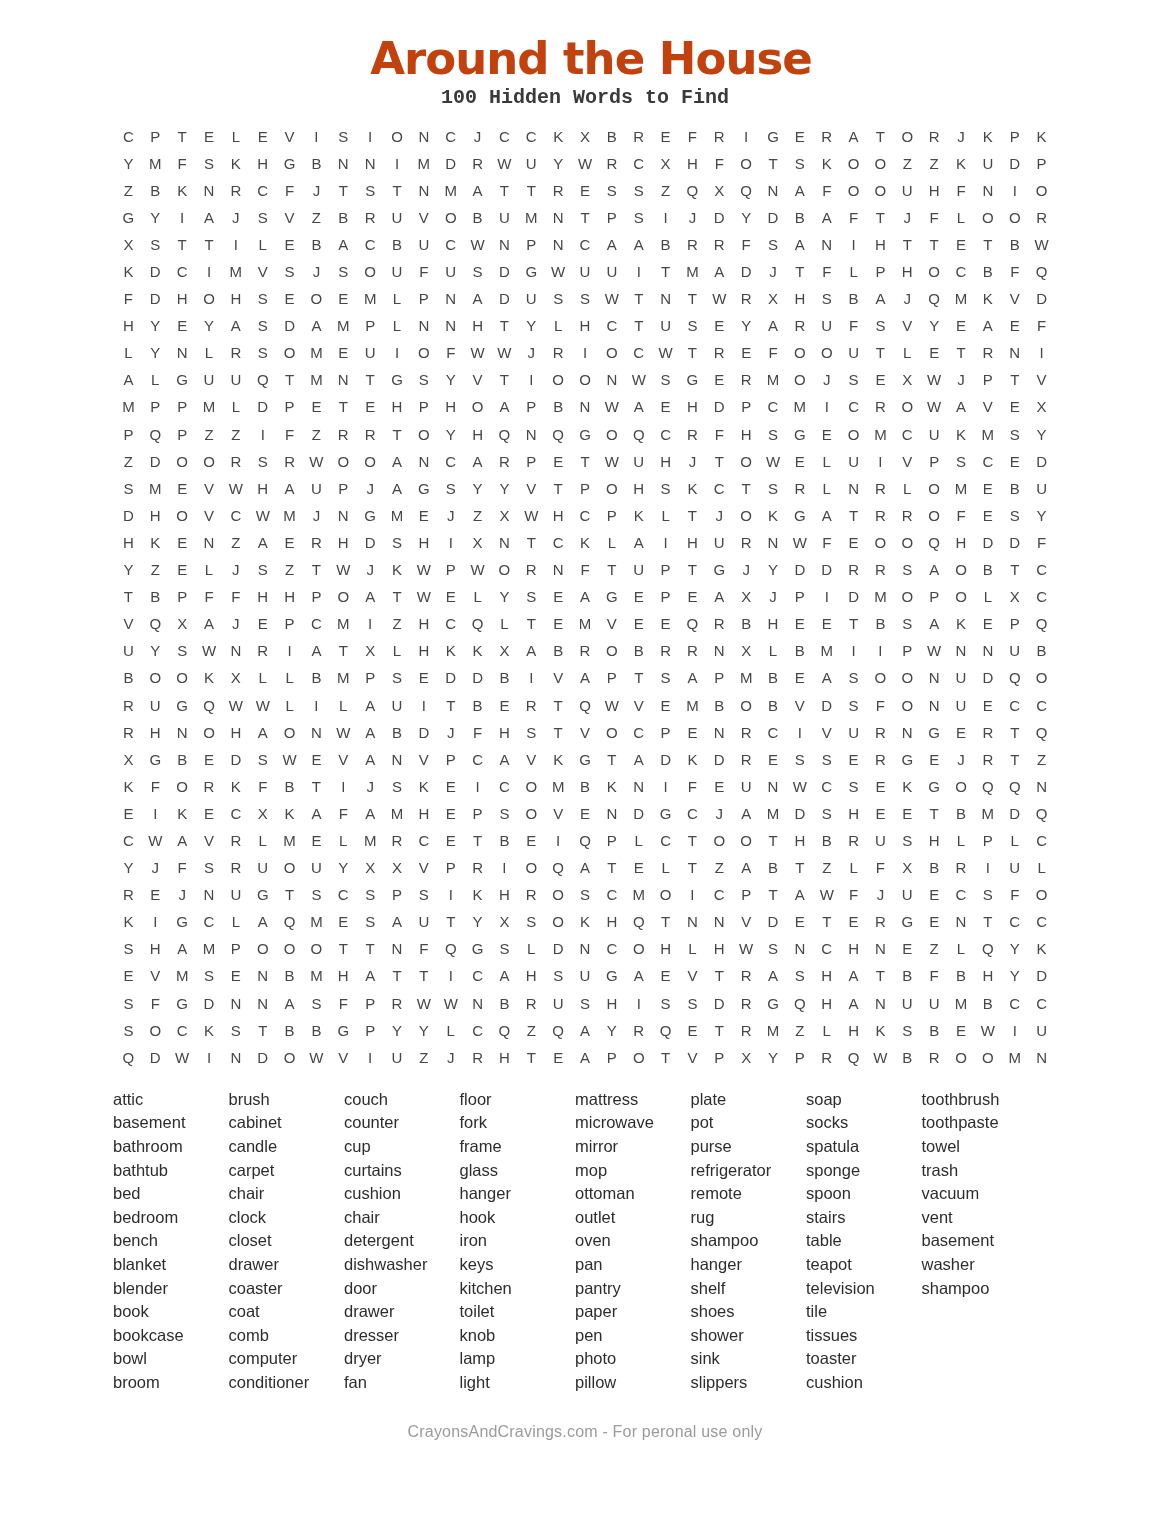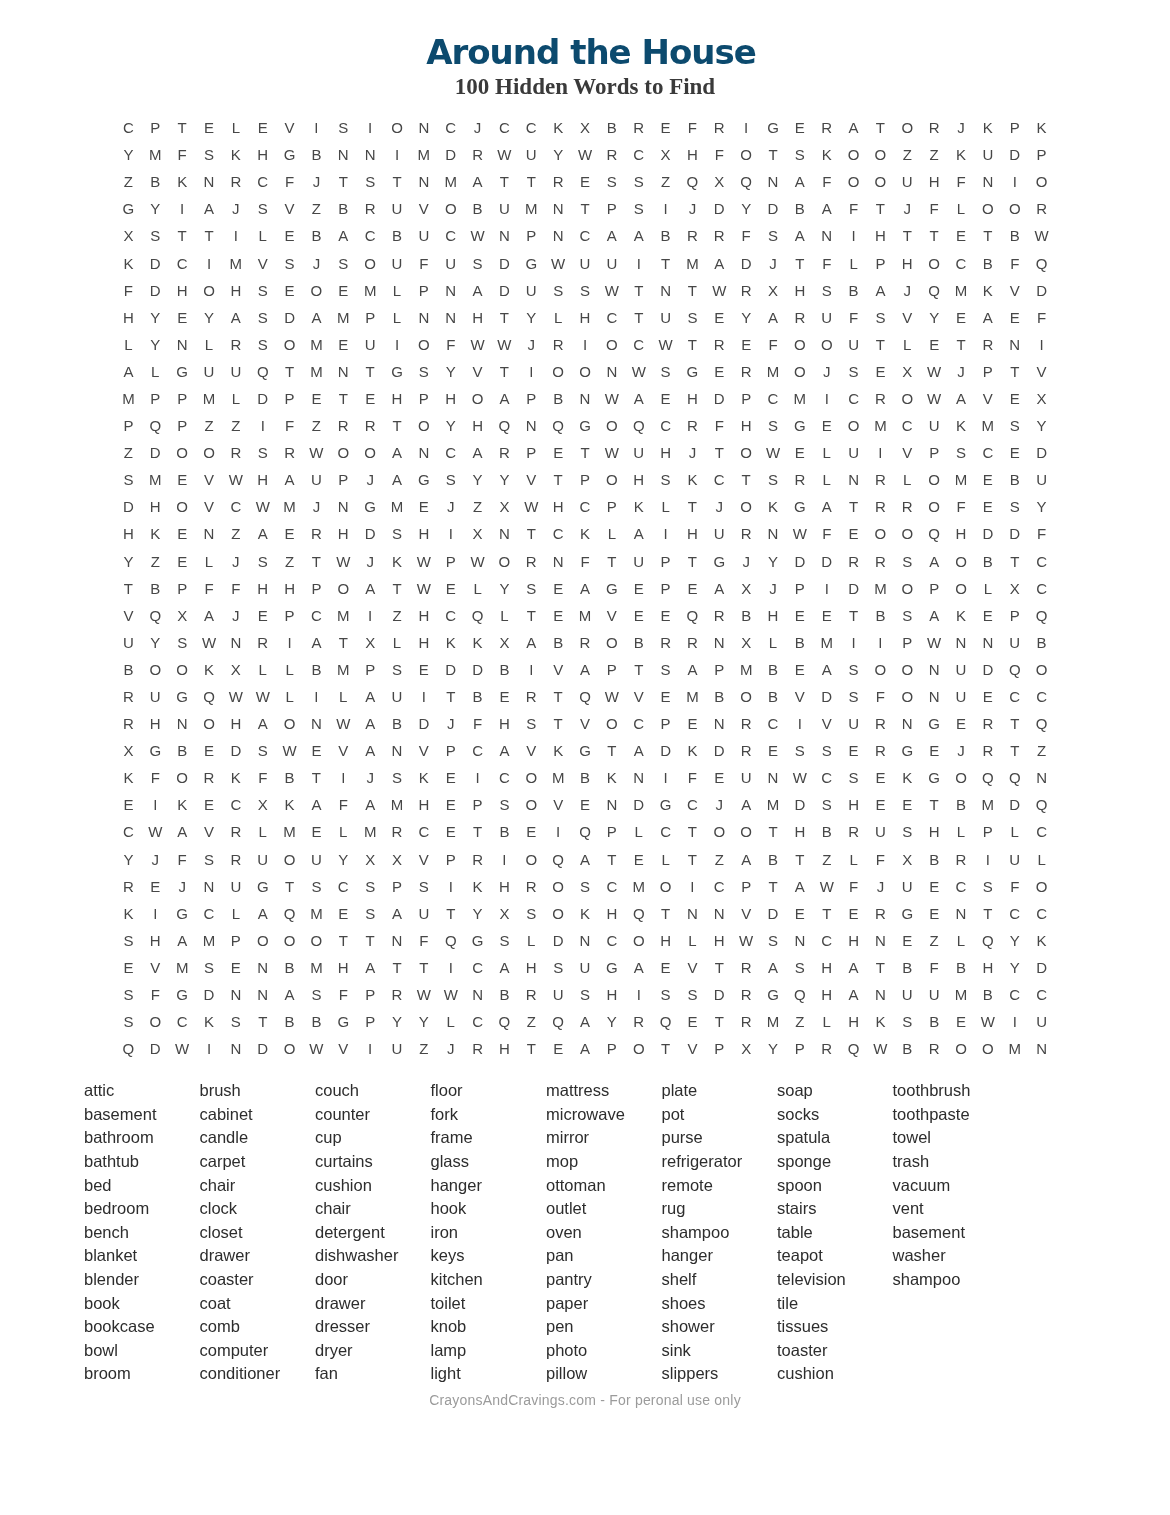--- a/index.html
+++ b/index.html
@@ -14,31 +14,31 @@
   .page {
     position: relative;
     width: 1170px;
     height: 1515px;
     background: #ffffff;
   }
   .title {
     margin: 34px 0 0 12px;
     text-align: center;
     font-family: "DejaVu Sans", sans-serif;
-    font-size: 34px;
+    font-size: 45px;
     font-weight: 800;
     letter-spacing: -1px;
-    color: #0c4a6e;
+    color: #c2410c;
     line-height: 1.1;
   }
   .subtitle {
     margin: 2px 0 0 0;
     text-align: center;
-    font-family: Liberation Serif, serif;
-    font-size: 23px;
+    font-family: Liberation Mono, monospace;
+    font-size: 20px;
     font-weight: 800;
     letter-spacing: 0px;
     color: #3a3a3a;
     line-height: 1.2;
   }
   .grid {
     width: 940px;
     margin: 13px auto 0 auto;
     display: grid;
     grid-template-columns: repeat(35, 1fr);
@@ -46,36 +46,36 @@
   .cell {
     height: 27.1px;
     display: flex;
     align-items: center;
     justify-content: center;
     font-size: 15px;
     font-weight: 400;
     color: #474747;
   }
   .words {
-    margin: 17px 0 0 84px;
+    margin: 17px 0 0 113px;
     display: grid;
     grid-template-columns: repeat(8, 115.5px);
     grid-template-rows: repeat(13, 23.6px);
     grid-auto-flow: column;
   }
   .word {
     font-size: 16.5px;
     color: #2d2d2d;
     line-height: 23.6px;
     white-space: nowrap;
   }
   .footer {
-    margin-top: 6px;
+    margin-top: 28px;
     text-align: center;
-    font-size: 14px;
+    font-size: 16px;
     color: #9b9b9b;
     letter-spacing: 0.2px;
   }
 </style>
 </head>
 <body>
 
 <div class="page">
   <h1 class="title">Around the House</h1>
   <h2 class="subtitle">100 Hidden Words to Find</h2>

